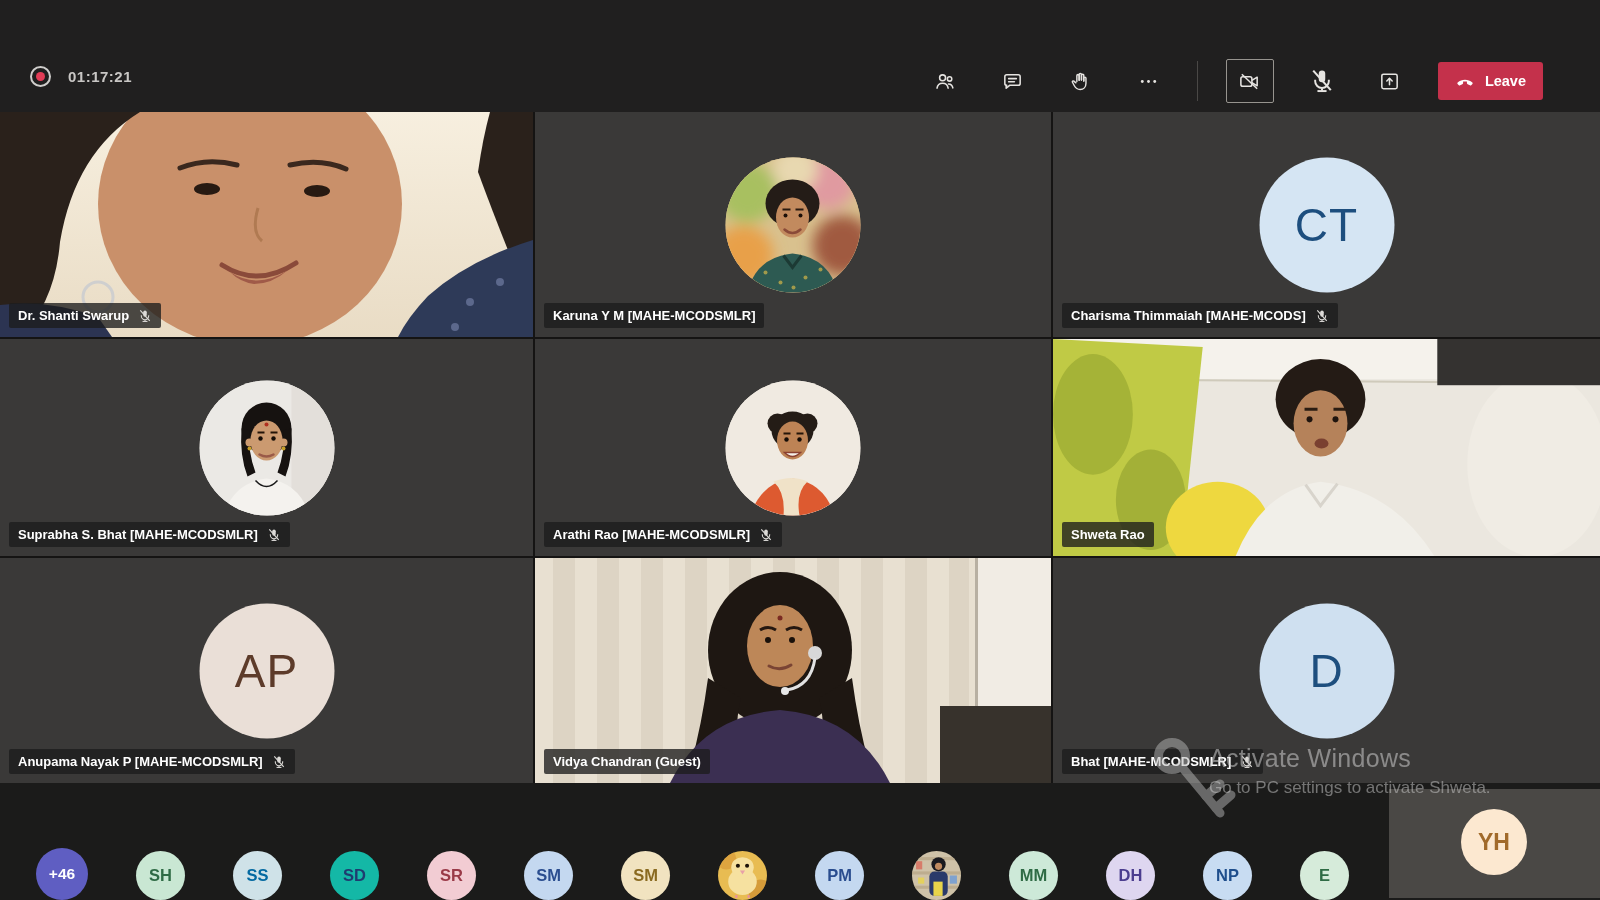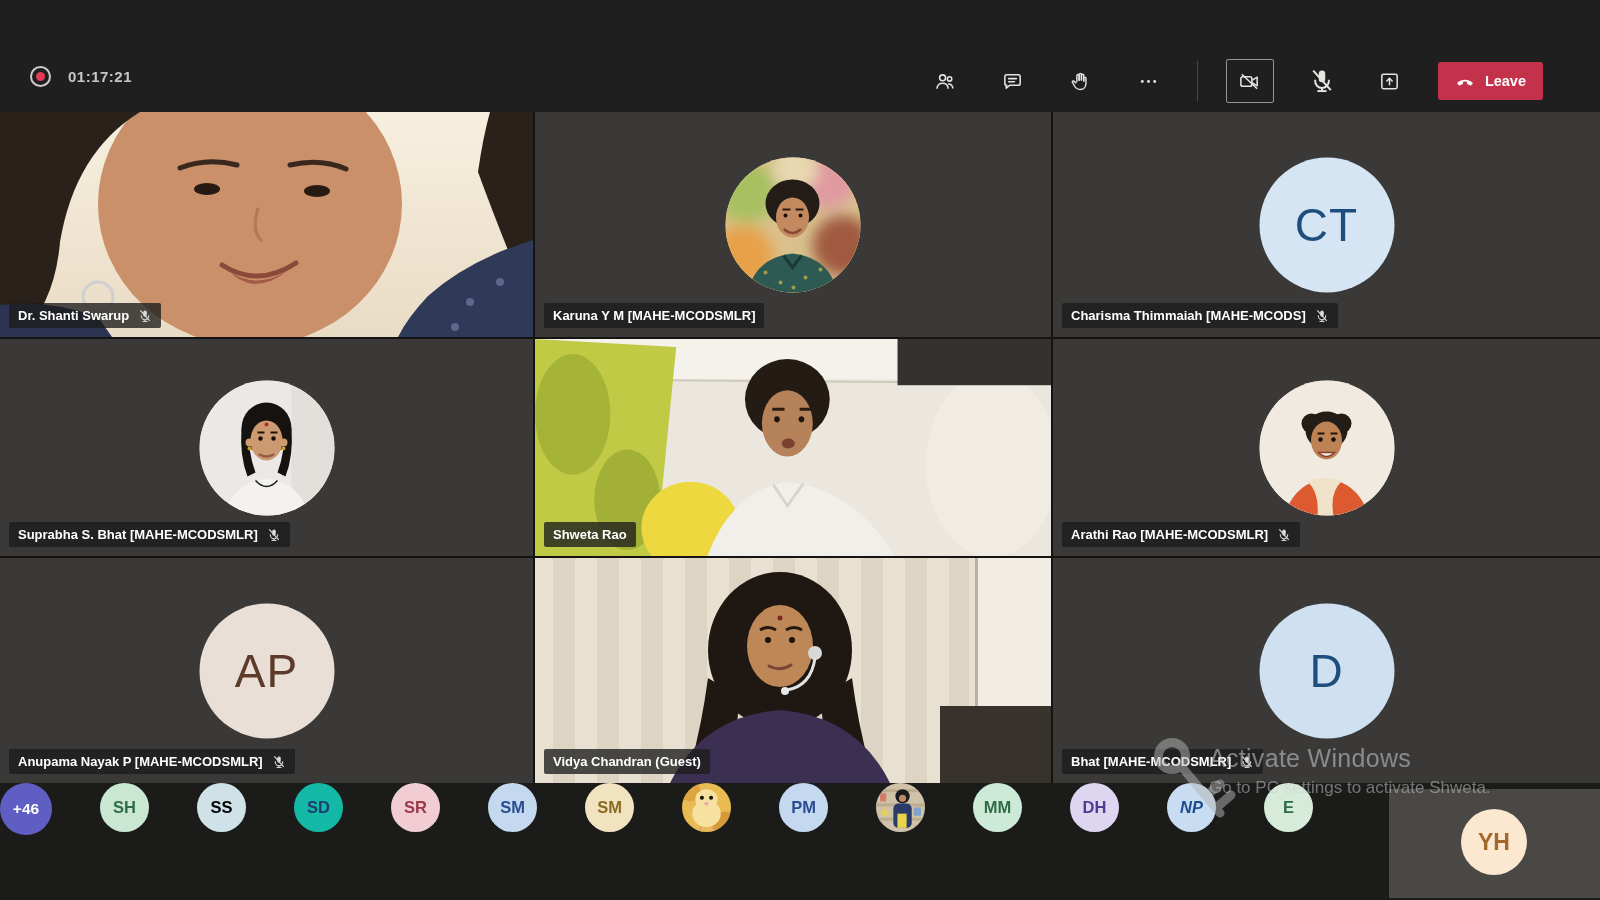--- a/index.html
+++ b/index.html
@@ -32,21 +32,21 @@
         border-radius:50%;display:flex;align-items:center;justify-content:center;font-size:46px;
         font-weight:500;overflow:hidden;letter-spacing:1px;}
   .avatar-big svg{width:135px;height:135px;display:block;}
   .namelabel{position:absolute;left:9px;bottom:9px;background:rgba(28,28,28,.78);color:#fff;font-size:13px;
         font-weight:600;padding:5px 9px;border-radius:2px;display:flex;align-items:center;gap:9px;
         white-space:nowrap;z-index:3;}
   .namelabel svg{width:14px;height:14px;color:#dddbd8;flex:0 0 auto;}
 
   
   .strip{position:absolute;left:0;top:783px;width:1600px;height:117px;background:#1b1b1a;
-         display:flex;align-items:flex-start;gap:48px;box-sizing:border-box;z-index:4;}
+         display:flex;align-items:flex-end;gap:48px;padding-left:36px;box-sizing:border-box;z-index:4;}
   .chip{width:49px;height:49px;border-radius:50%;display:flex;align-items:center;justify-content:center;
         font-size:16.5px;font-weight:700;flex:0 0 auto;overflow:hidden;cursor:pointer;}
   .chip.more{width:52px;height:52px;font-size:15.5px;}
   .chip svg{width:100%;height:100%;display:block;}
   .selfbox{position:absolute;left:1389px;top:789px;width:211px;height:109px;background:#4a4845;z-index:6;}
   .selfchip{position:absolute;left:72px;top:20px;width:66px;height:66px;border-radius:50%;
         display:flex;align-items:center;justify-content:center;font-size:23px;font-weight:700;cursor:pointer;}
 
   
   .wm1{position:absolute;left:1209px;top:744px;font-size:25px;color:rgba(205,205,205,.55);z-index:9;letter-spacing:.3px;}
@@ -277,20 +277,44 @@
       </div>
       <div class="namelabel">
         <span>Suprabha S. Bhat [MAHE-MCODSMLR]</span>
         <svg>
             <use href="#sym-micoff"></use>
           </svg>
       </div>
     </section>
 
     <section class="tile">
+      <div class="avatar-big" style="background:#f0eae1">
+        <svg viewBox="0 0 135 135">
+          <rect width="135" height="135" fill="#f0eae1"></rect>
+          <ellipse cx="67" cy="50" rx="21" ry="19" fill="#241c16"></ellipse>
+          <circle cx="52" cy="43" r="10" fill="#241c16"></circle>
+            <circle cx="82" cy="43" r="10" fill="#241c16"></circle>
+          <ellipse cx="67" cy="60" rx="15.5" ry="19" fill="#bd8355"></ellipse>
+          <path d="M58 53 h7 M71 53 h7" stroke="#241408" stroke-width="2"></path>
+          <circle cx="61" cy="59" r="2.2" fill="#140c06"></circle>
+            <circle cx="74" cy="59" r="2.2" fill="#140c06"></circle>
+          <path d="M59 72 Q67 80 75 72 Z" fill="#f5f0ea" stroke="#8a4030" stroke-width="1.5"></path>
+          <path d="M25 135 Q35 102 67 98 Q99 102 109 135 Z" fill="#dd5a30"></path>
+          <path d="M48 101 Q60 112 58 135 L74 135 Q70 112 82 101 Q67 94 48 101 Z" fill="#f0e2c8"></path>
+        </svg>
+      </div>
+      <div class="namelabel">
+        <span>Arathi Rao [MAHE-MCODSMLR]</span>
+        <svg>
+            <use href="#sym-micoff"></use>
+          </svg>
+      </div>
+    </section>
+
+    <section class="tile">
       <svg class="scene" viewBox="0 0 548 216" preserveAspectRatio="none">
         <rect width="548" height="216" fill="#ebe7df"></rect>
         <rect width="548" height="40" fill="#f5f2ec"></rect>
         <line x1="0" y1="40" x2="548" y2="44" stroke="#cfcabb" stroke-width="2"></line>
         <ellipse cx="485" cy="125" rx="70" ry="92" fill="#f0ece4"></ellipse>
         <rect x="385" y="0" width="163" height="46" fill="#343230"></rect>
         <path d="M0 0 L150 8 L128 216 L0 216 Z" fill="#c0ca45"></path>
         <ellipse cx="40" cy="75" rx="40" ry="60" fill="#97a630" opacity=".65"></ellipse>
         <ellipse cx="98" cy="160" rx="35" ry="50" fill="#8a9a2c" opacity=".55"></ellipse>
         <ellipse cx="165" cy="188" rx="52" ry="46" fill="#eed83f"></ellipse>
@@ -298,44 +322,20 @@
         <ellipse cx="268" cy="84" rx="27" ry="33" fill="#b5825a"></ellipse>
         <path d="M252 70 h13 M281 70 h13" stroke="#2a1c12" stroke-width="3"></path>
         <circle cx="257" cy="80" r="3" fill="#1f140e"></circle>
           <circle cx="283" cy="80" r="3" fill="#1f140e"></circle>
         <ellipse cx="269" cy="104" rx="7" ry="5" fill="#7a4030"></ellipse>
         <path d="M183 216 Q210 150 268 142 Q340 150 382 216 Z" fill="#f1efe9"></path>
         <path d="M253 145 L268 166 L285 144" stroke="#d8d4cc" stroke-width="3" fill="none"></path>
       </svg>
       <div class="namelabel">
         <span>Shweta Rao</span>
-      </div>
-    </section>
-
-    <section class="tile">
-      <div class="avatar-big" style="background:#f0eae1">
-        <svg viewBox="0 0 135 135">
-          <rect width="135" height="135" fill="#f0eae1"></rect>
-          <ellipse cx="67" cy="50" rx="21" ry="19" fill="#241c16"></ellipse>
-          <circle cx="52" cy="43" r="10" fill="#241c16"></circle>
-            <circle cx="82" cy="43" r="10" fill="#241c16"></circle>
-          <ellipse cx="67" cy="60" rx="15.5" ry="19" fill="#bd8355"></ellipse>
-          <path d="M58 53 h7 M71 53 h7" stroke="#241408" stroke-width="2"></path>
-          <circle cx="61" cy="59" r="2.2" fill="#140c06"></circle>
-            <circle cx="74" cy="59" r="2.2" fill="#140c06"></circle>
-          <path d="M59 72 Q67 80 75 72 Z" fill="#f5f0ea" stroke="#8a4030" stroke-width="1.5"></path>
-          <path d="M25 135 Q35 102 67 98 Q99 102 109 135 Z" fill="#dd5a30"></path>
-          <path d="M48 101 Q60 112 58 135 L74 135 Q70 112 82 101 Q67 94 48 101 Z" fill="#f0e2c8"></path>
-        </svg>
-      </div>
-      <div class="namelabel">
-        <span>Arathi Rao [MAHE-MCODSMLR]</span>
-        <svg>
-            <use href="#sym-micoff"></use>
-          </svg>
       </div>
     </section>
 
     <section class="tile">
       <div class="avatar-big" style="background: rgb(234, 223, 215); color: rgb(93, 59, 42);">AP</div>
       <div class="namelabel">
         <span>Anupama Nayak P [MAHE-MCODSMLR]</span>
         <svg>
             <use href="#sym-micoff"></use>
           </svg>
@@ -386,21 +386,21 @@
         <svg>
             <use href="#sym-micoff"></use>
           </svg>
       </div>
     </section>
   </main>
 
   <footer class="strip">
     <div class="chip more" style="background: rgb(95, 94, 194); color: rgb(255, 255, 255);">+46</div>
     <div class="chip" style="background: rgb(201, 231, 211); color: rgb(47, 107, 69);">SH</div>
-    <div class="chip" style="background: rgb(207, 226, 232); color: #000000;">SS</div>
+    <div class="chip" style="background: rgb(207, 226, 232); color: #0369a1;">SS</div>
     <div class="chip" style="background: #14b8a6; color: rgb(31, 60, 112);">SD</div>
     <div class="chip" style="background: rgb(242, 204, 211); color: rgb(154, 58, 72);">SR</div>
     <div class="chip" style="background: rgb(196, 216, 240); color: rgb(42, 77, 143);">SM</div>
     <div class="chip" style="background: rgb(241, 227, 192); color: rgb(138, 106, 32);">SM</div>
     <div class="chip">
       <svg viewBox="0 0 48 48">
         <rect width="48" height="48" fill="#e8bc52"></rect>
         <circle cx="8" cy="8" r="10" fill="#d89a38" opacity=".7"></circle>
           <circle cx="42" cy="40" r="12" fill="#c8862a" opacity=".6"></circle>
         <ellipse cx="24" cy="30" rx="14" ry="13" fill="#f6e1a0"></ellipse>
@@ -422,21 +422,21 @@
         <rect x="37" y="24" width="7" height="8" fill="#6a9ad8" opacity=".8"></rect>
         <rect x="6" y="26" width="6" height="6" fill="#e8d44a" opacity=".8"></rect>
         <circle cx="26" cy="13" r="7" fill="#1a1a20"></circle>
         <circle cx="26" cy="15" r="3.5" fill="#c08a60"></circle>
         <rect x="17" y="20" width="18" height="24" rx="5" fill="#2a3a6a"></rect>
         <rect x="21" y="30" width="9" height="14" fill="#e8d44a"></rect>
       </svg>
     </div>
     <div class="chip" style="background: rgb(205, 233, 216); color: rgb(47, 107, 69);">MM</div>
     <div class="chip" style="background: rgb(222, 214, 240); color: rgb(75, 61, 143);">DH</div>
-    <div class="chip" style="background: rgb(200, 220, 242); color: rgb(31, 78, 140); font-style: italic;">NP</div>
+    <div class="chip" style="background: rgb(200, 220, 242); color: rgb(31, 78, 140);">NP</div>
     <div class="chip" style="background: rgb(214, 235, 218); color: rgb(47, 107, 69);">E</div>
   </footer>
 
   <div class="selfbox">
     <div class="selfchip" style="background: rgb(252, 232, 208); color: rgb(161, 106, 42);">YH</div>
   </div>
 
   <svg class="keyicon" viewBox="0 0 100 105">
     <g stroke="#b5b5b5" stroke-width="9" fill="none" stroke-linecap="round">
       <circle cx="26" cy="23" r="13.5"></circle>

